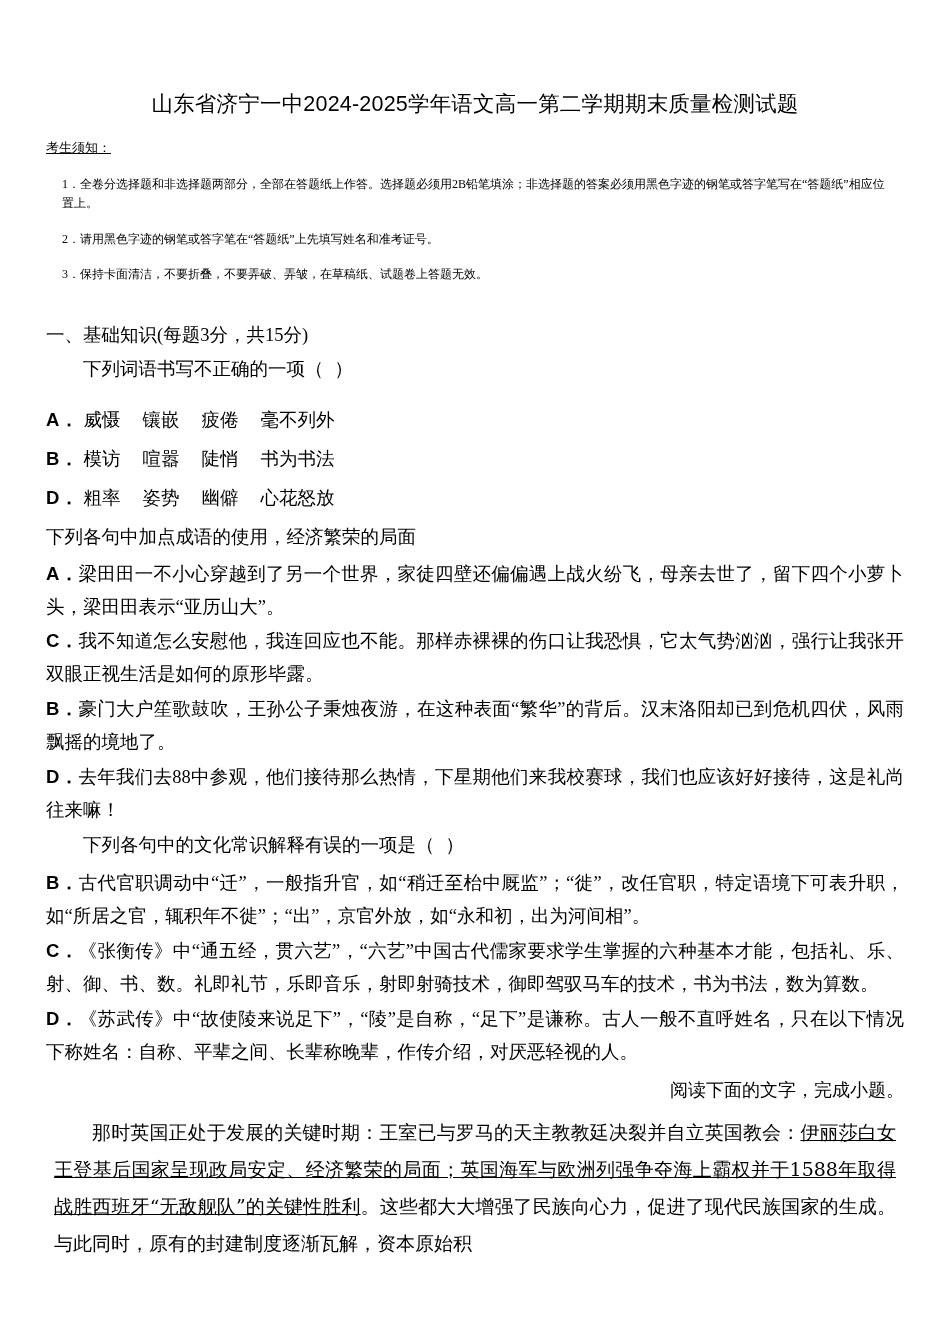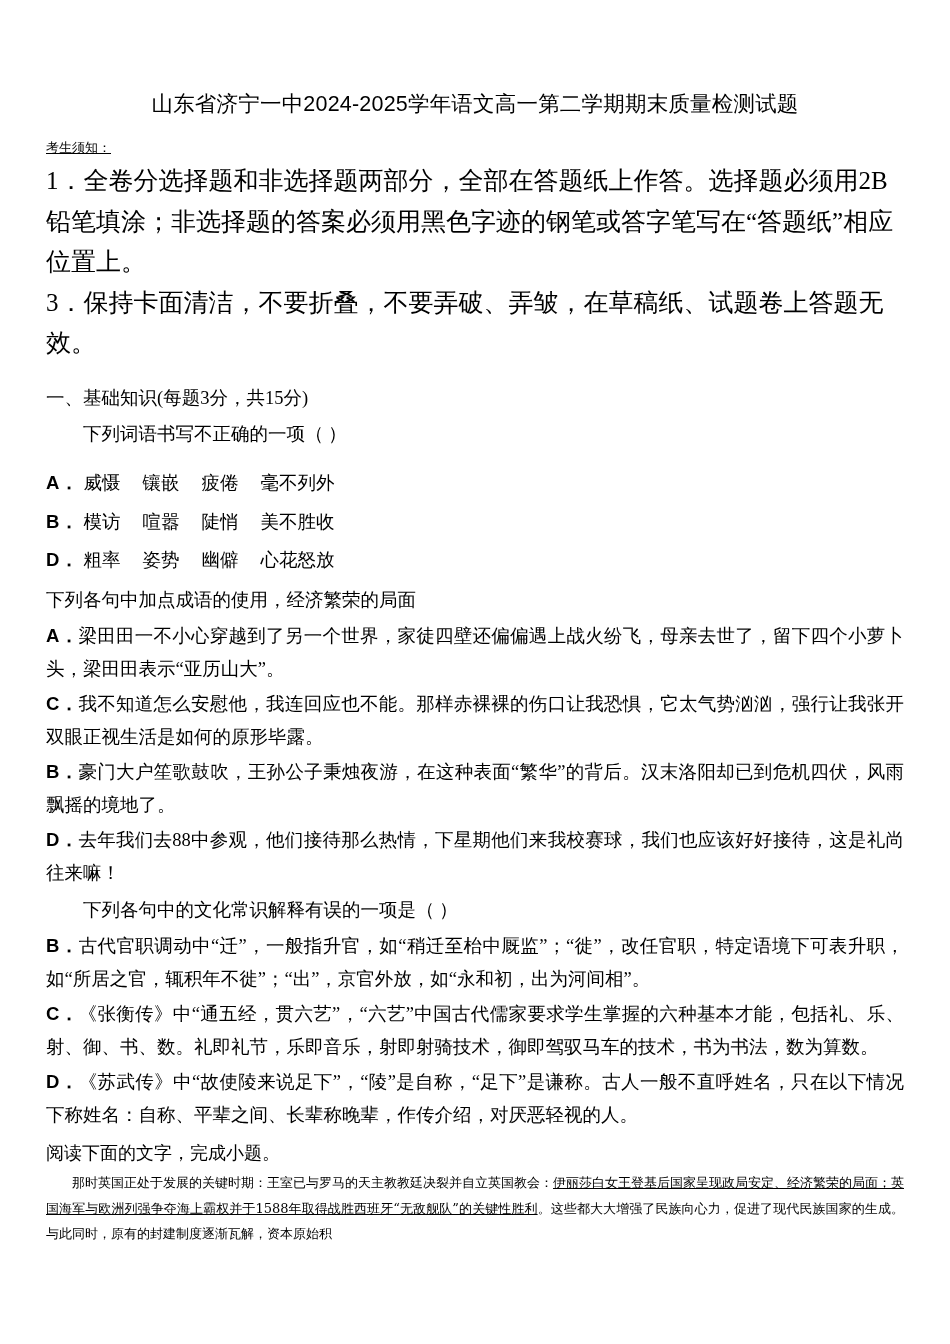--- a/index.html
+++ b/index.html
@@ -29,32 +29,32 @@
     margin: 0 0 18px 0;
     line-height: 1.5;
   }
   .note-head {
     font-size: 13px;
     line-height: 1.6;
     margin: 6px 0 2px 0;
     text-decoration: underline;
   }
   .note-line {
-    font-size: 25px;
+    font-size: 12px;
     line-height: 1.62;
-    margin: 0;
+    margin: 16px;
   }
   .spacer-sm { height: 14px; }
   .spacer-md { height: 20px; }
   .section-head {
     font-size: 18.5px;
     line-height: 1.62;
     margin: 0;
   }
-  .indent-half { padding-left: 2em; }
+  .indent-half { padding-left: 2em; font-family: Liberation Mono, monospace; }
   .choice {
     font-size: 18.5px;
     line-height: 1.66;
     margin: 0 0 8px 0;
   }
   .choice .lbl {
     font-family: "Liberation Sans", "DejaVu Sans", sans-serif;
     font-weight: bold;
     letter-spacing: 0.5px;
   }
@@ -73,63 +73,65 @@
     line-height: 1.78;
     margin: 0 0 2px 0;
     text-align: justify;
   }
   .optpara .lbl {
     font-family: "Liberation Sans", "DejaVu Sans", sans-serif;
     font-weight: bold;
   }
   .kaiti {
     font-family: "DejaVu Serif", "Liberation Serif", serif;
+    text-align: right;
   }
   .reading-head {
     font-size: 18px;
     line-height: 1.7;
     margin: 6px 0 2px 0;
   }
   .reading-body {
-    font-size: 13px;
+    font-size: 19px;
     line-height: 1.95;
-    margin: 0;
+    margin: 8px;
     text-indent: 2em;
     text-align: justify;
   }
   .u { text-decoration: underline; }
 </style>
 </head>
 <body>
 
 <div class="page">
 
   <h1 class="doc-title">山东省济宁一中2024-2025学年语文高一第二学期期末质量检测试题</h1>
 
   <p class="note-head">考生须知：</p>
   <p class="note-line">1．全卷分选择题和非选择题两部分，全部在答题纸上作答。选择题必须用2B铅笔填涂；非选择题的答案必须用黑色字迹的钢笔或答字笔写在“答题纸”相应位置上。</p>
+  <p class="note-line">2．请用黑色字迹的钢笔或答字笔在“答题纸”上先填写姓名和准考证号。</p>
   <p class="note-line">3．保持卡面清洁，不要折叠，不要弄破、弄皱，在草稿纸、试题卷上答题无效。</p>
 
   <div class="spacer-md"></div>
 
   <p class="section-head">一、基础知识(每题3分，共15分)</p>
   <p class="qline indent-half">下列词语书写不正确的一项（        ）</p>
 
   <div class="spacer-sm"></div>
 
   <p class="choice">
     <span class="lbl">A．</span>
     <span class="opts">
       <span>威慑</span><span>镶嵌</span><span>疲倦</span><span>毫不列外</span>
     </span>
   </p>
   <p class="choice">
     <span class="lbl">B．</span>
     <span class="opts">
-      <span>模访</span><span>喧嚣</span><span>陡悄</span><span>美不胜收</span>
+      <span>模访</span><span>喧嚣</span><span>陡悄</span><span>书为书法</span>
     </span>
   </p>
   <p class="choice">
     <span class="lbl">D．</span>
     <span class="opts">
       <span>粗率</span><span>姿势</span><span>幽僻</span><span>心花怒放</span>
     </span>
   </p>
 
   <p class="qline">下列各句中加点成语的使用，经济繁荣的局面</p>

